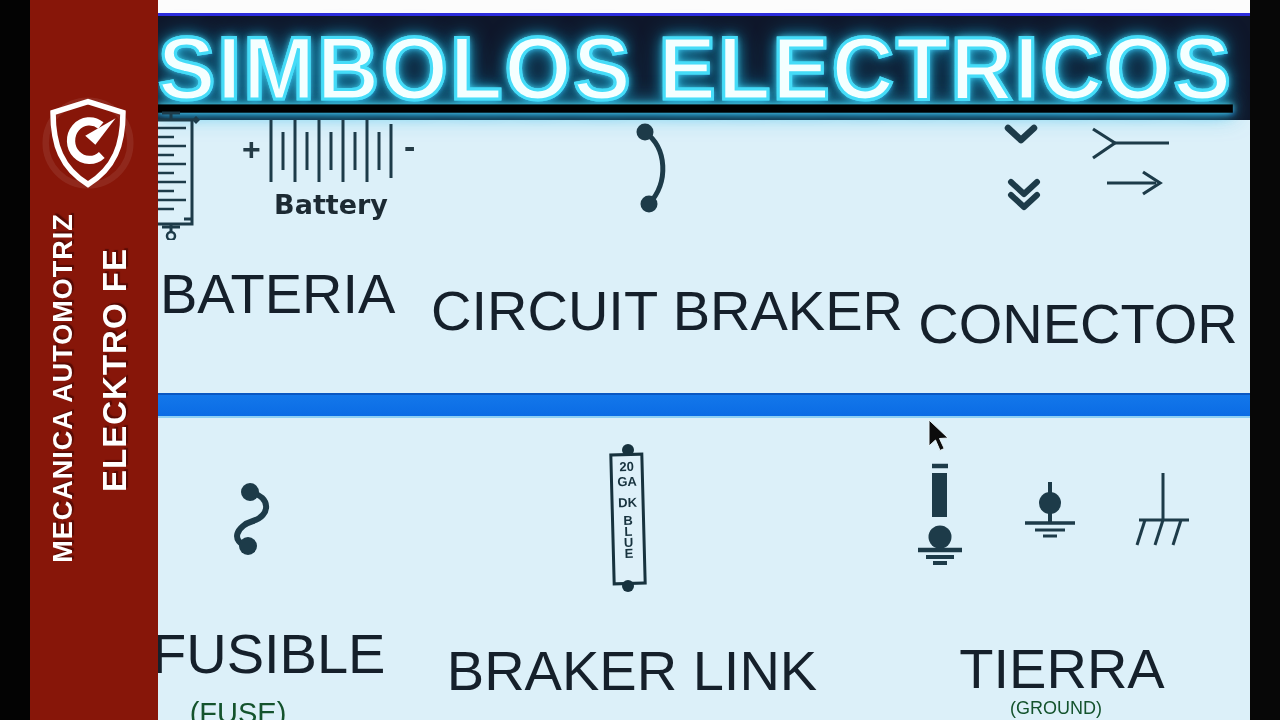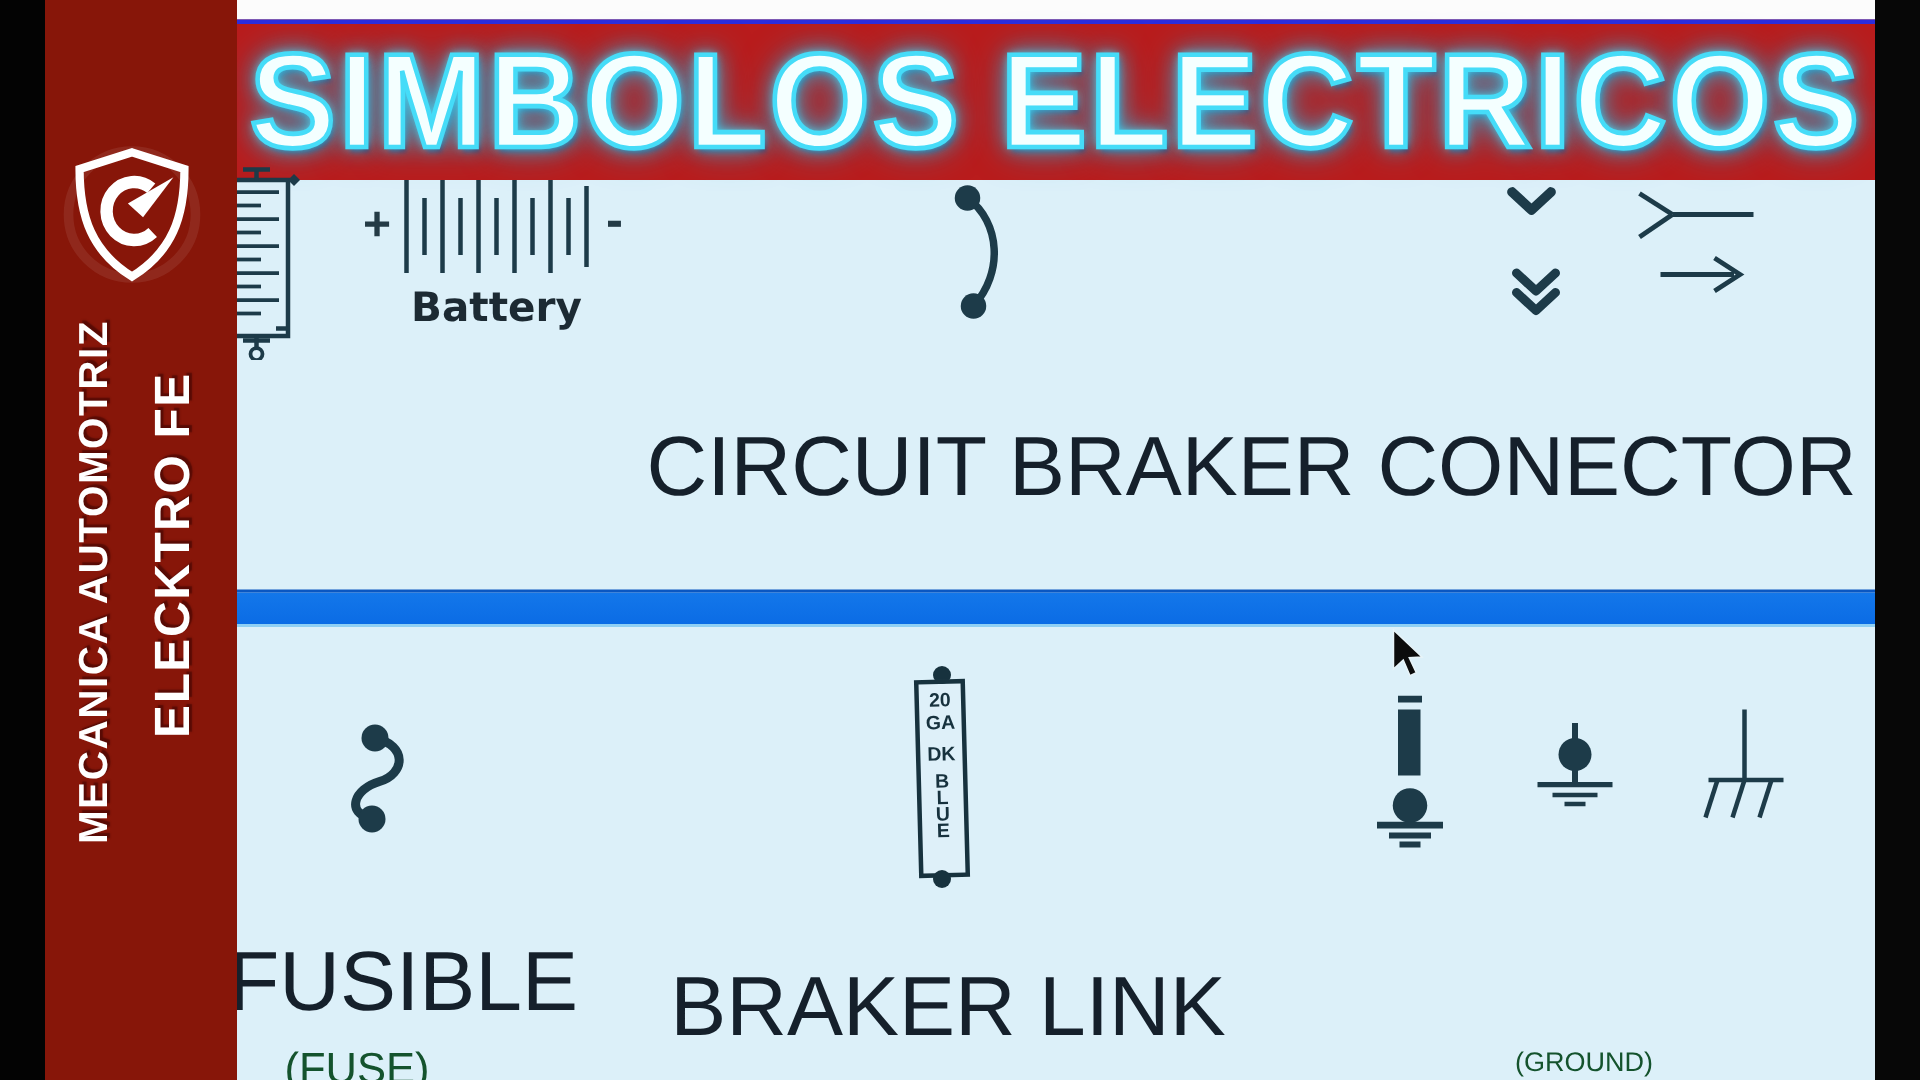--- a/index.html
+++ b/index.html
@@ -14,22 +14,22 @@
   .sidebar{position:absolute;left:30px;top:0;width:128px;height:720px;background:#871609;overflow:hidden;}
   .logo{position:absolute;left:12px;top:97px;}
   .vside{position:absolute;white-space:nowrap;color:#fff;font-weight:bold;
          text-shadow:2px 2px 1px rgba(50,0,0,.55);letter-spacing:1px;}
   .vline1{left:33px;top:388px;font-size:27px;transform:translate(-50%,-50%) rotate(-90deg);}
   .vline2{left:85px;top:370px;font-size:33px;transform:translate(-50%,-50%) rotate(-90deg);}
 
   
   .content{position:absolute;left:158px;top:0;width:1092px;height:720px;background:#dcf0f9;overflow:hidden;}
   .white-strip{position:absolute;left:0;top:0;width:1092px;height:13px;background:#fcfcfc;}
-  .banner{position:absolute;left:0;top:13px;width:1092px;height:104px;background:#b91c1c;
-          border-top:3px solid #2d2ddd;display:flex;align-items:center;justify-content:center;}
+  .banner{position:absolute;left:0;top:13px;width:1092px;height:104px;background:#0f172a;
+          border-top:3px solid #2d2ddd;display:flex;align-items:center;justify-content:flex-start;text-decoration:underline;}
   .neon{font-size:86px;font-weight:bold;letter-spacing:2px;color:#f4ffff;line-height:1;
         -webkit-text-stroke:3px #45dcf8;
         text-shadow:0 0 6px rgba(90,230,252,.95),0 0 14px rgba(40,205,242,.85),
                     0 0 24px rgba(20,170,225,.7),2px 3px 3px rgba(0,20,90,.6);
         transform:scaleY(1.04);white-space:nowrap;}
 
   .sym{position:absolute;}
   .stroke{stroke:#1d3b49;fill:none;}
   .fill{fill:#1d3b49;}
 
@@ -133,22 +133,23 @@
         <line x1="105" y1="17" x2="127" y2="31" class="stroke" stroke-width="3.2"></line>
         <line x1="105" y1="46" x2="127" y2="31" class="stroke" stroke-width="3.2"></line>
         <line x1="127" y1="31" x2="181" y2="31" class="stroke" stroke-width="3.2"></line>
       </g>
       <g>
         <line x1="119" y1="71" x2="168" y2="71" class="stroke" stroke-width="3.2"></line>
         <polyline points="155,60 172,71 155,82" class="stroke" stroke-width="3.2" fill="none"></polyline>
       </g>
     </svg>
 
+    <div class="lbl" style="left:2px;top:266px;">BATERIA</div>
     <div class="lbl center" style="left:509px;top:268px;">CIRCUIT BRAKER</div>
-    <div class="lbl center" style="left:920px;top:268px;text-align:center;">CONECTOR</div>
+    <div class="lbl center" style="left:920px;top:281px;text-align:center;">CONECTOR</div>
 
     <div class="divider"></div>
 
     <svg class="sym" style="left:60px;top:470px;" width="70" height="95" viewBox="0 0 70 95">
       <path d="M32,22 C54,27 52,46 35,51 C18,56 12,72 30,76" class="stroke" stroke-width="6"></path>
       <circle cx="32" cy="22" r="9" class="fill"></circle>
       <circle cx="30" cy="76" r="9" class="fill"></circle>
     </svg>
 
     <div class="fl-wrap">
@@ -184,20 +185,21 @@
       <line x1="30" y1="8" x2="30" y2="55" class="stroke" stroke-width="3"></line>
       <line x1="6" y1="55" x2="56" y2="55" class="stroke" stroke-width="3"></line>
       <line x1="12" y1="55" x2="4" y2="80" class="stroke" stroke-width="3"></line>
       <line x1="30" y1="55" x2="22" y2="80" class="stroke" stroke-width="3"></line>
       <line x1="48" y1="55" x2="40" y2="80" class="stroke" stroke-width="3"></line>
     </svg>
 
     <div class="lbl" style="left:-6px;top:626px;">FUSIBLE</div>
     <div class="sub center" style="left:80px;top:684px;">(FUSE)</div>
     <div class="lbl center" style="left:474px;top:628px;">BRAKER LINK</div>
+    <div class="lbl center" style="left:904px;top:626px;">TIERRA</div>
     <div class="sub center" style="left:898px;top:684px;font-size:18px;">(GROUND)</div>
 
     <svg class="cursor" width="24" height="34" viewBox="0 0 24 34">
       <path d="M1,1 L1,27 L7.5,21 L12,31.5 L16.2,29.5 L11.5,19.5 L20,19 Z" fill="#0c0c0c" stroke="#e8f4f8" stroke-width="1"></path>
     </svg>
   </div>
 
   <div class="right-black"></div>
 </div>
 

